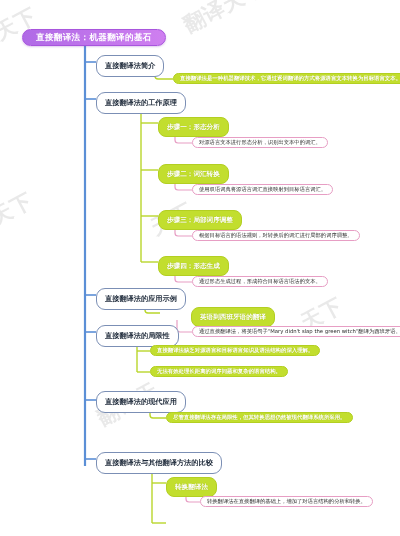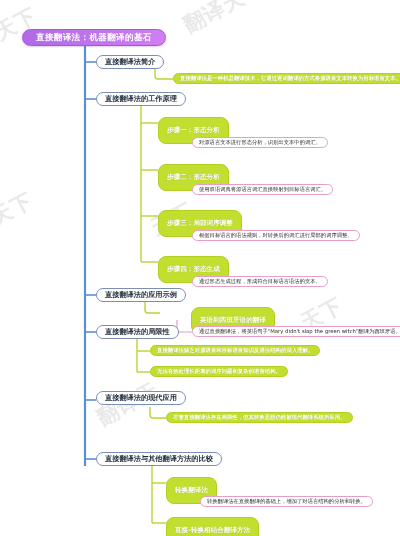--- a/index.html
+++ b/index.html
@@ -46,32 +46,32 @@
   }
   
   .lvl1{
     background:#ffffff;
     border:1px solid #7b8fb5;
     border-radius:9px;
     color:#1e2a3a;
     font-weight:bold;
     font-size:7.2px;
     padding:0 8px;
-    height:14px;
+    height:22px;
   }
   
   .lvl2{
     background:#c2de2e;
     border:1px solid #b3cf22;
     border-radius:8px;
     color:#ffffff;
     font-weight:bold;
     font-size:6.6px;
     padding:0 8px;
-    height:27px;
+    height:20px;
     text-shadow:0 0 1px rgba(120,140,10,.45);
   }
   
   .leafg{
     background:#c2de2e;
     border:1px solid #b3cf22;
     border-radius:7px;
     color:#ffffff;
     font-weight:bold;
     font-size:5.4px;
@@ -160,21 +160,21 @@
   </div>
 
   <div class="node lvl2" style="left:158px;top:117px;">
     <span>步骤一：形态分析</span>
   </div>
   <div class="node leafp" style="left:192px;top:137px;">
     <span>对源语言文本进行形态分析，识别出文本中的词汇。</span>
   </div>
 
   <div class="node lvl2" style="left:158px;top:164px;">
-    <span>步骤二：形态分析</span>
+    <span>步骤二：词汇转换</span>
   </div>
   <div class="node leafp" style="left:192px;top:184px;">
     <span>使用双语词典将源语言词汇直接映射到目标语言词汇。</span>
   </div>
 
   <div class="node lvl2" style="left:158px;top:210px;">
     <span>步骤三：局部词序调整</span>
   </div>
   <div class="node leafp" style="left:192px;top:230px;">
     <span>根据目标语言的语法规则，对转换后的词汇进行局部的词序调整。</span>
@@ -216,17 +216,14 @@
 
   <div class="node lvl1" style="left:96px;top:452px;">
     <span>直接翻译法与其他翻译方法的比较</span>
   </div>
   <div class="node lvl2" style="left:166px;top:477px;text-align:right;">
     <span>转换翻译法</span>
   </div>
   <div class="node leafp" style="left:200px;top:496px;">
     <span>转换翻译法在直接翻译的基础上，增加了对语言结构的分析和转换。</span>
   </div>
-  <div class="node lvl2" style="left:166px;top:517px;">
-    <span>直接-转换相结合翻译方法</span>
-  </div>
 
 </div>
 
 </body></html>

